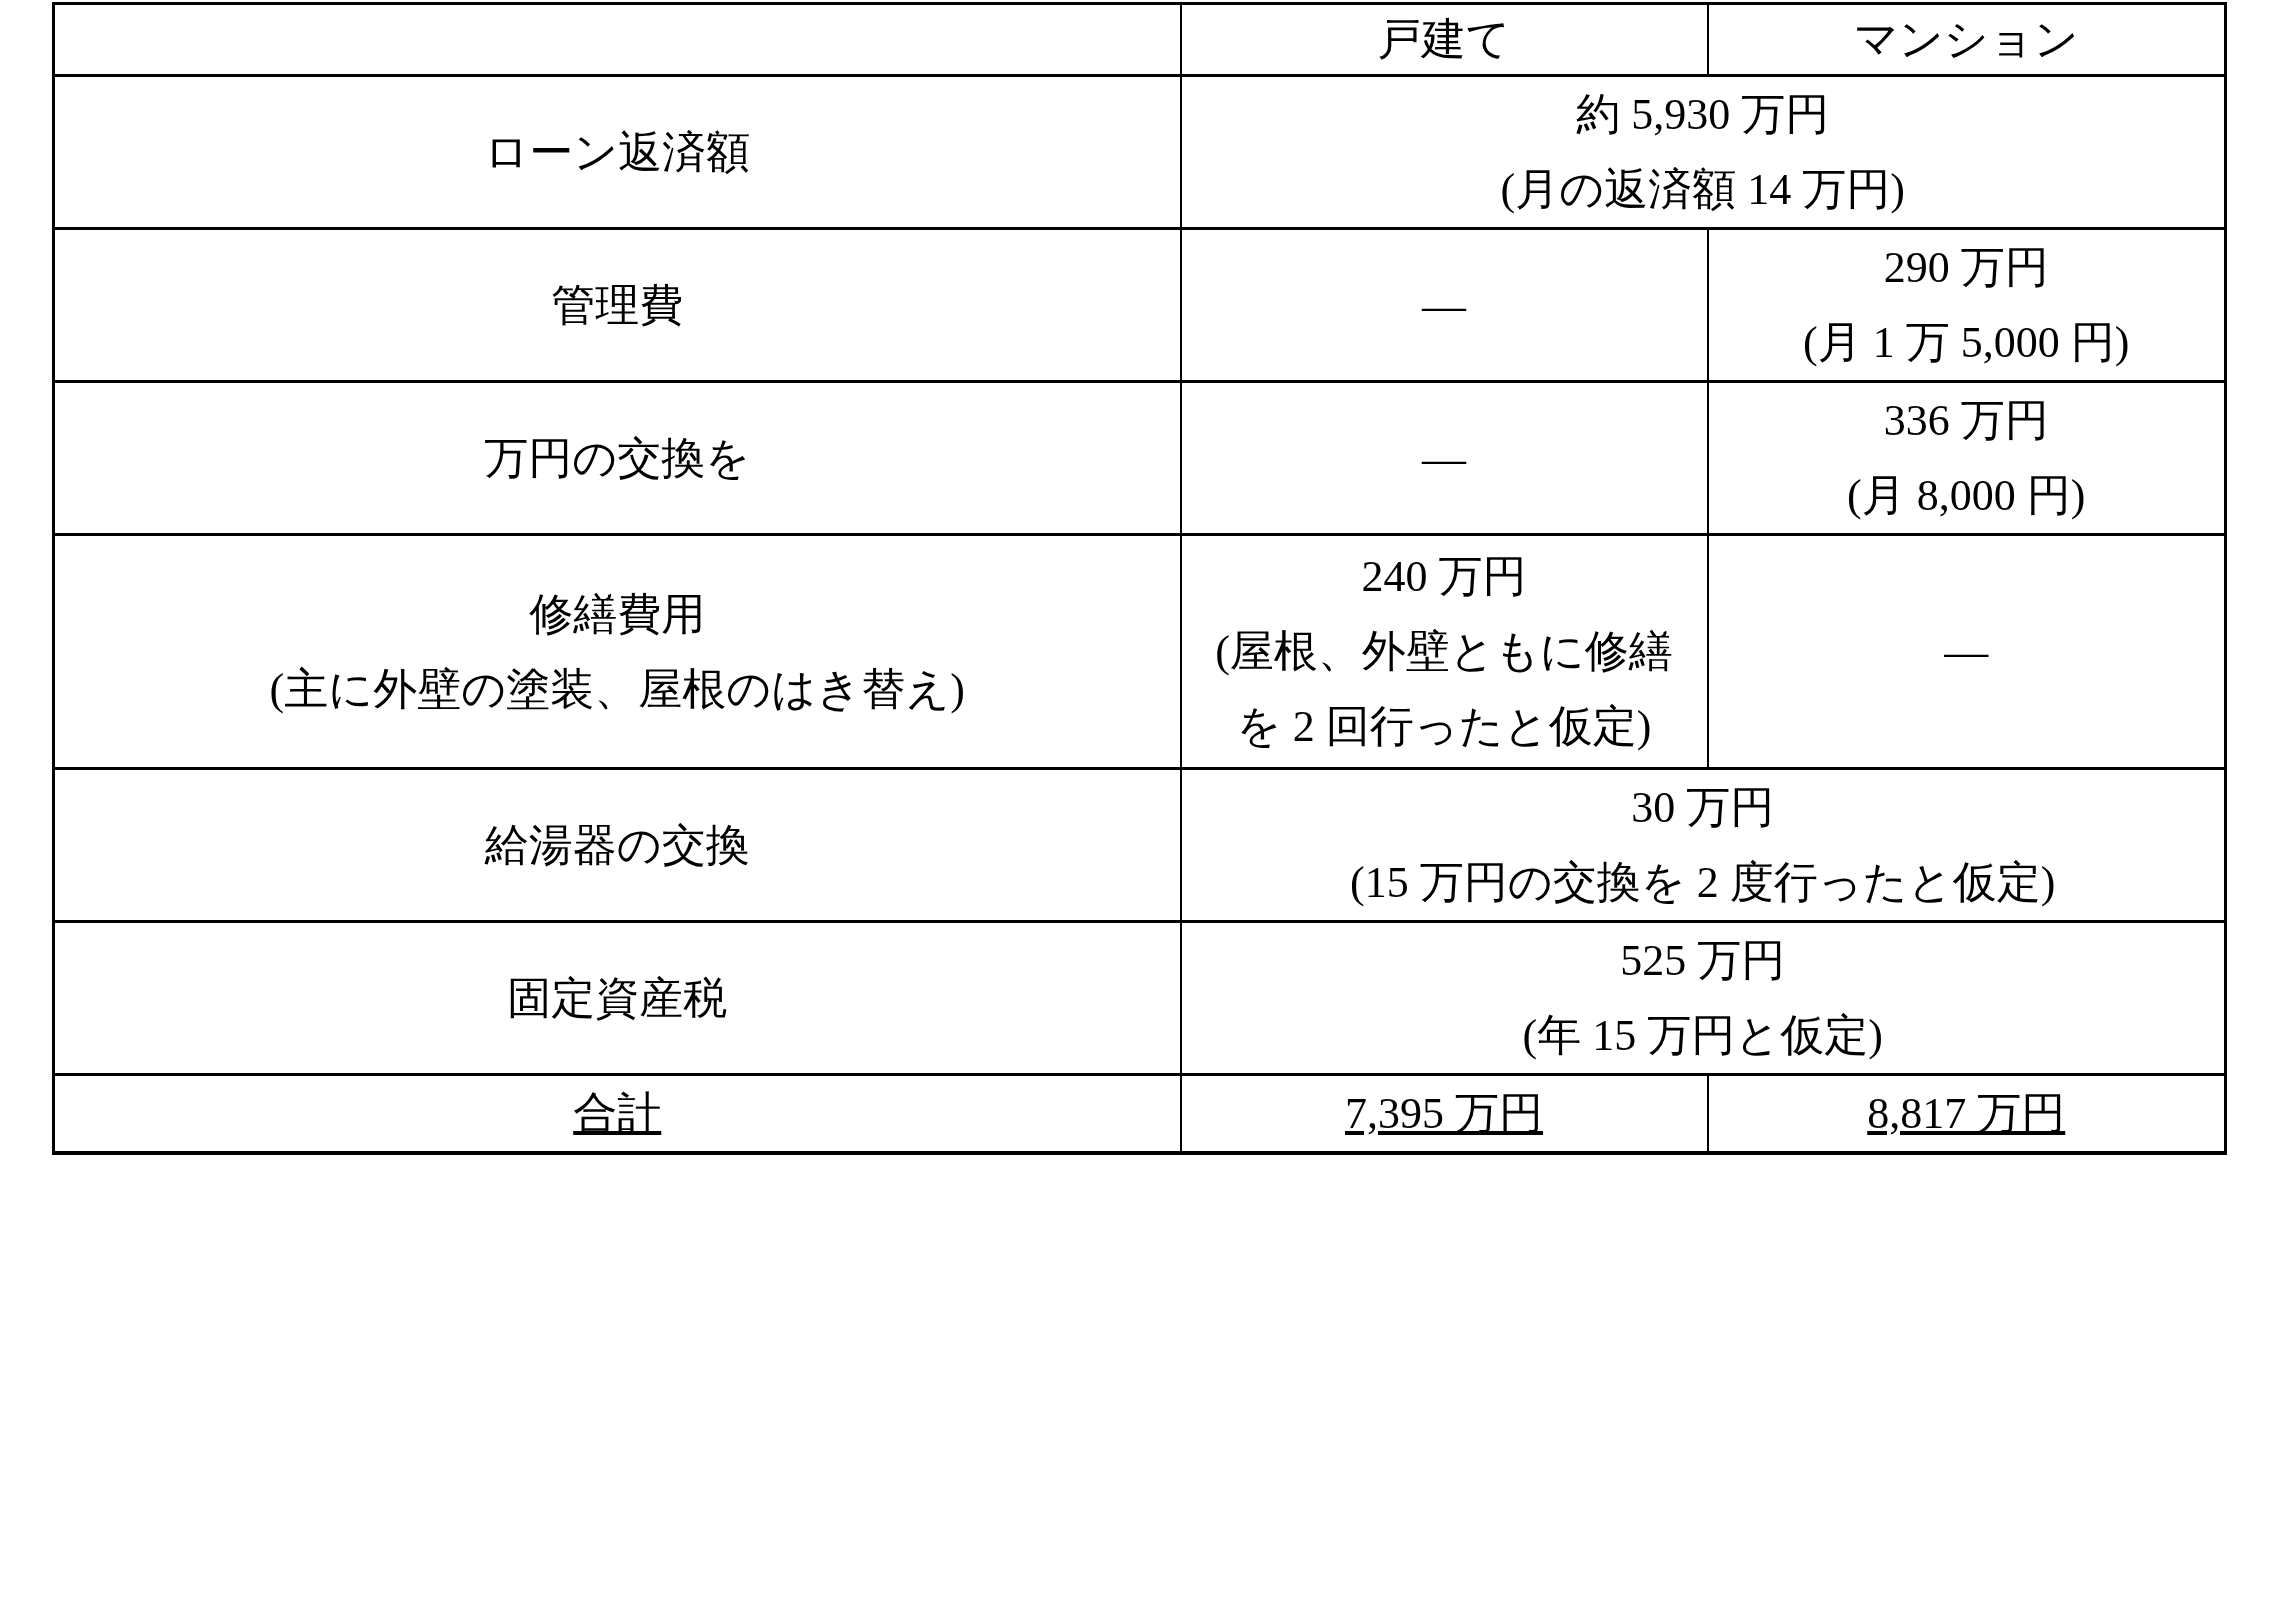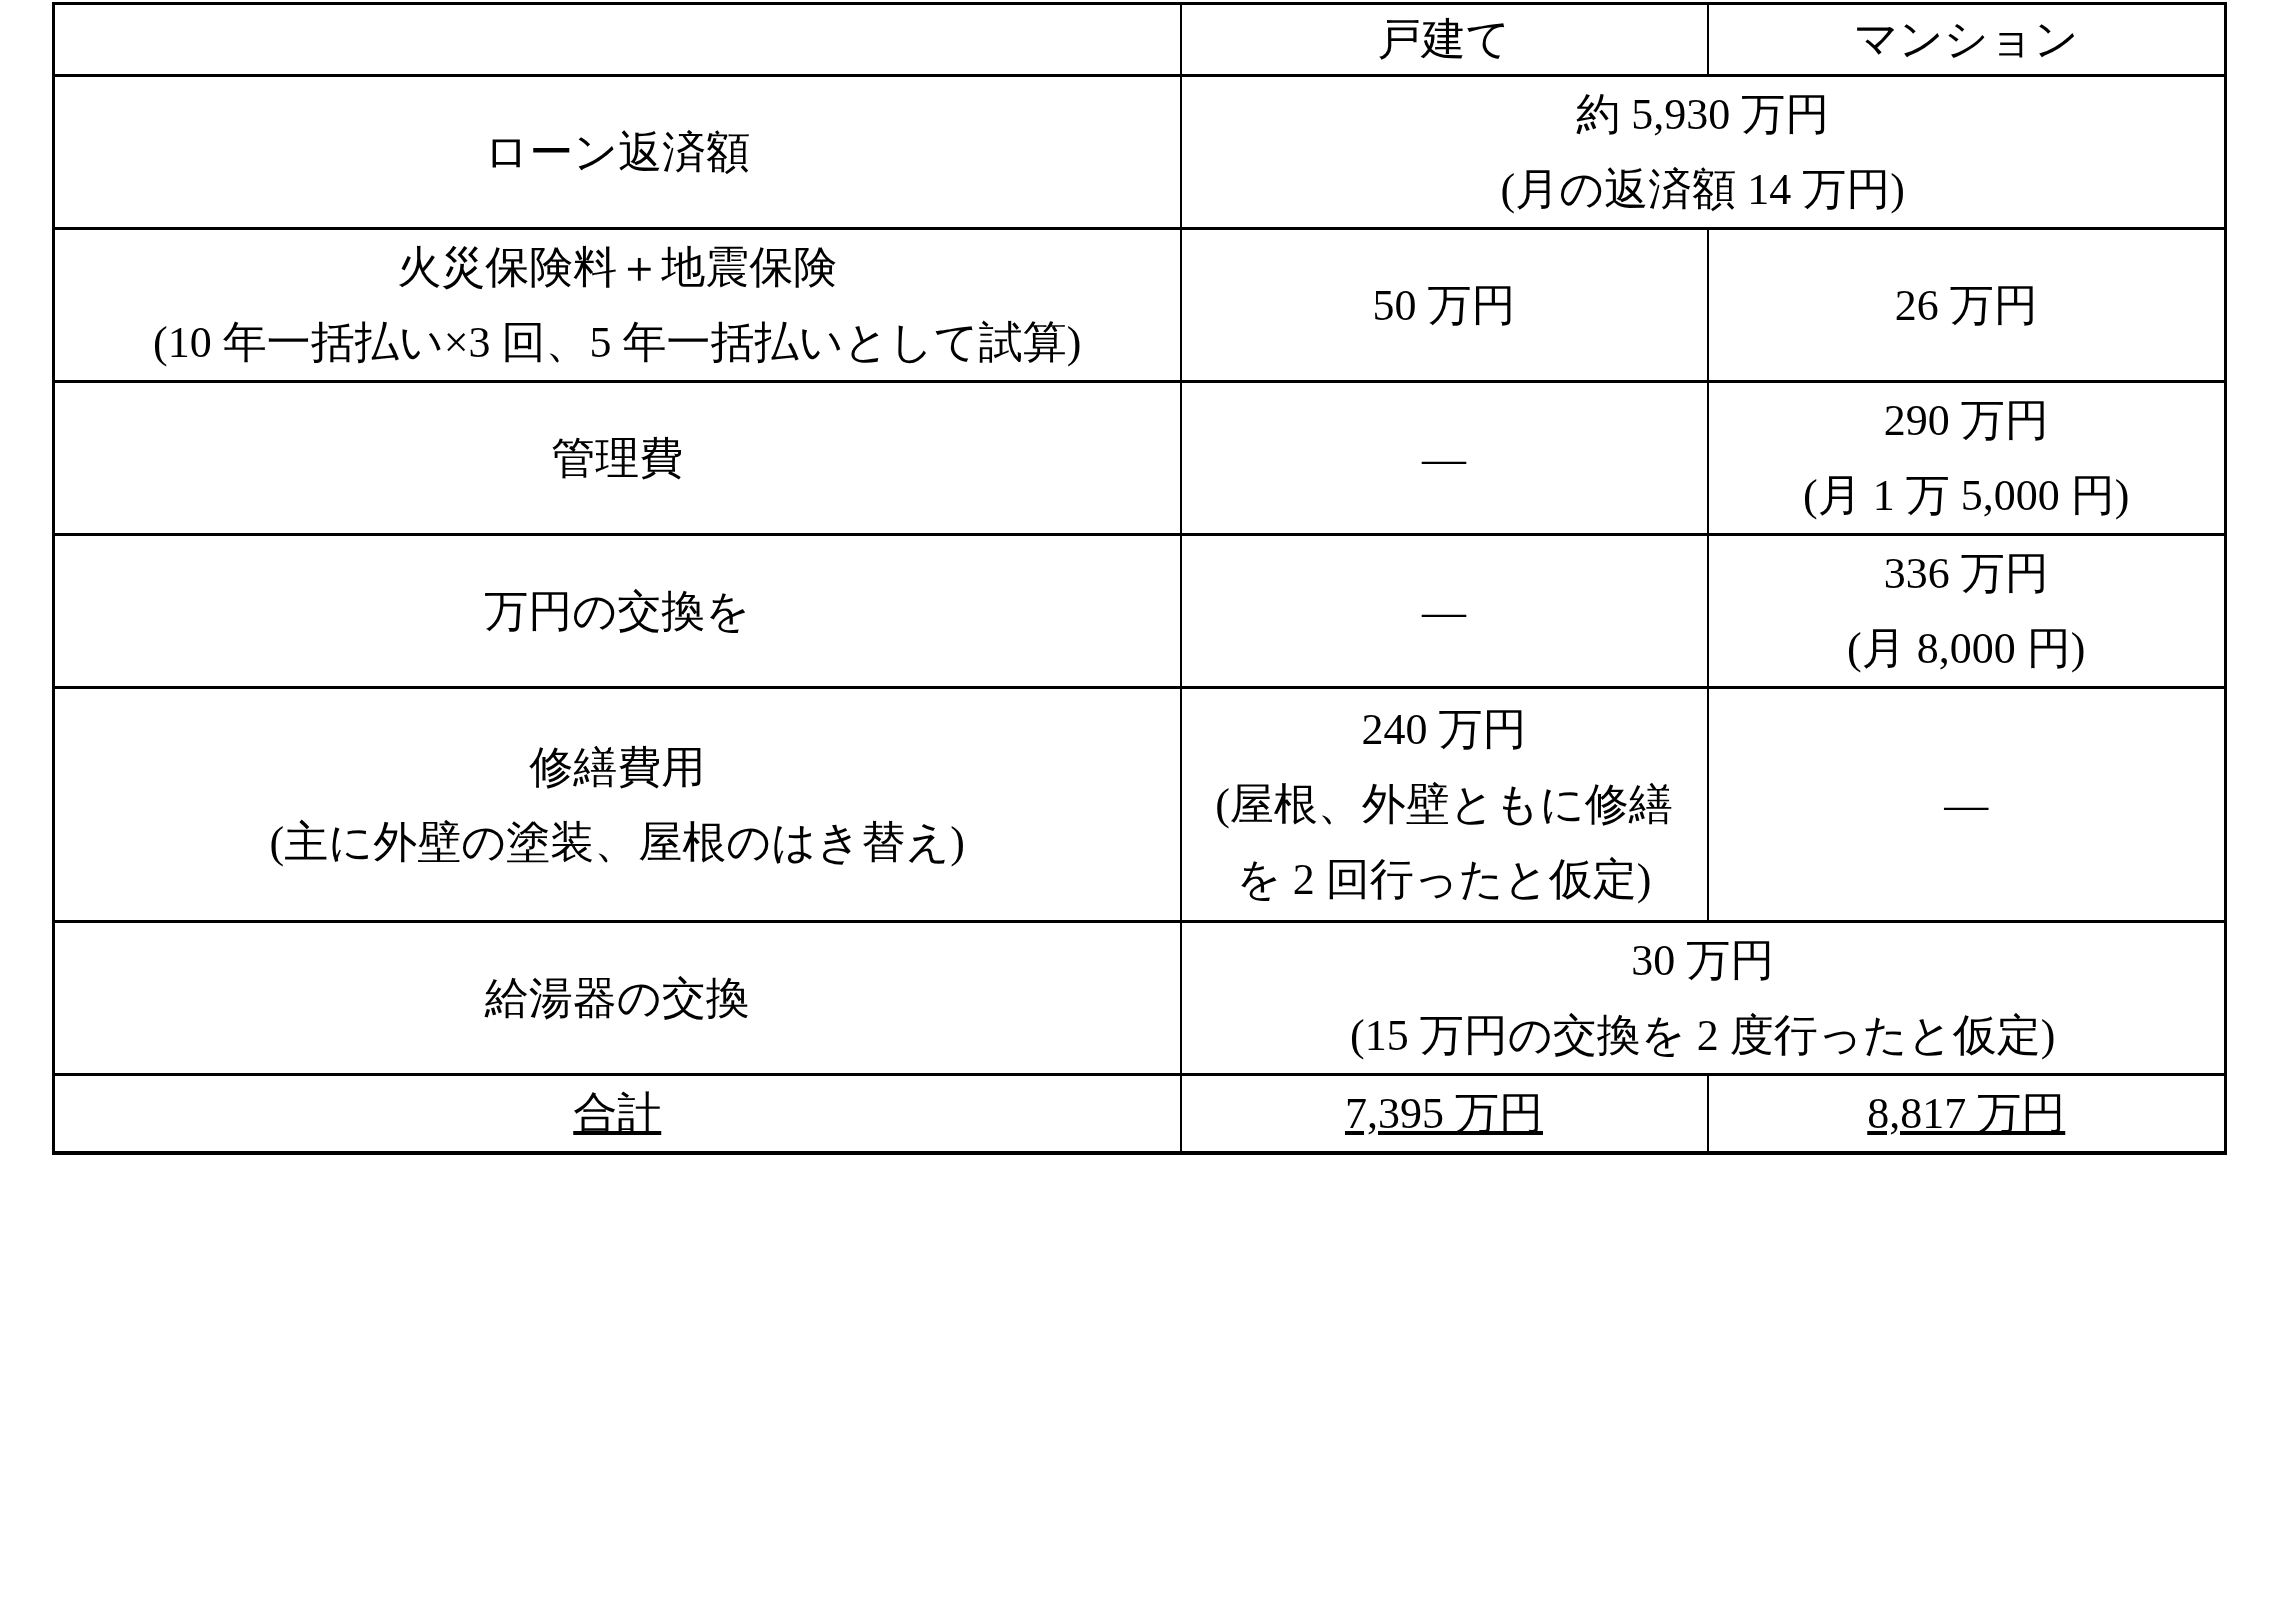--- a/index.html
+++ b/index.html
@@ -66,32 +66,20 @@
       <tr class="h-loan">
         <td>
           <div class="line">ローン返済額</div>
         </td>
         <td colspan="2">
           <div class="line">約 5,930 万円</div>
           <div class="line">(月の返済額 14 万円)</div>
         </td>
       </tr>
 
-      <tr class="h-std">
-        <td>
-          <div class="line">火災保険料＋地震保険</div>
-          <div class="line">(10 年一括払い×3 回、5 年一括払いとして試算)</div>
-        </td>
-        <td>
-          <div class="line">50 万円</div>
-        </td>
-        <td>
-          <div class="line">26 万円</div>
-        </td>
-      </tr>
 
       <tr class="h-std">
         <td>
           <div class="line">管理費</div>
         </td>
         <td>
           <div class="line">―</div>
         </td>
         <td>
           <div class="line">290 万円</div>
@@ -132,20 +120,29 @@
       <tr class="h-std">
         <td>
           <div class="line">給湯器の交換</div>
         </td>
         <td colspan="2">
           <div class="line">30 万円</div>
           <div class="line">(15 万円の交換を 2 度行ったと仮定)</div>
         </td>
       </tr>
 
+      <tr class="h-std">
+        <td>
+          <div class="line">固定資産税</div>
+        </td>
+        <td colspan="2">
+          <div class="line">525 万円</div>
+          <div class="line">(年 15 万円と仮定)</div>
+        </td>
+      </tr>
 
       <tr class="h-total">
         <td>
           <div class="line">合計</div>
         </td>
         <td>
           <div class="line">7,395 万円</div>
         </td>
         <td>
           <div class="line">8,817 万円</div>

